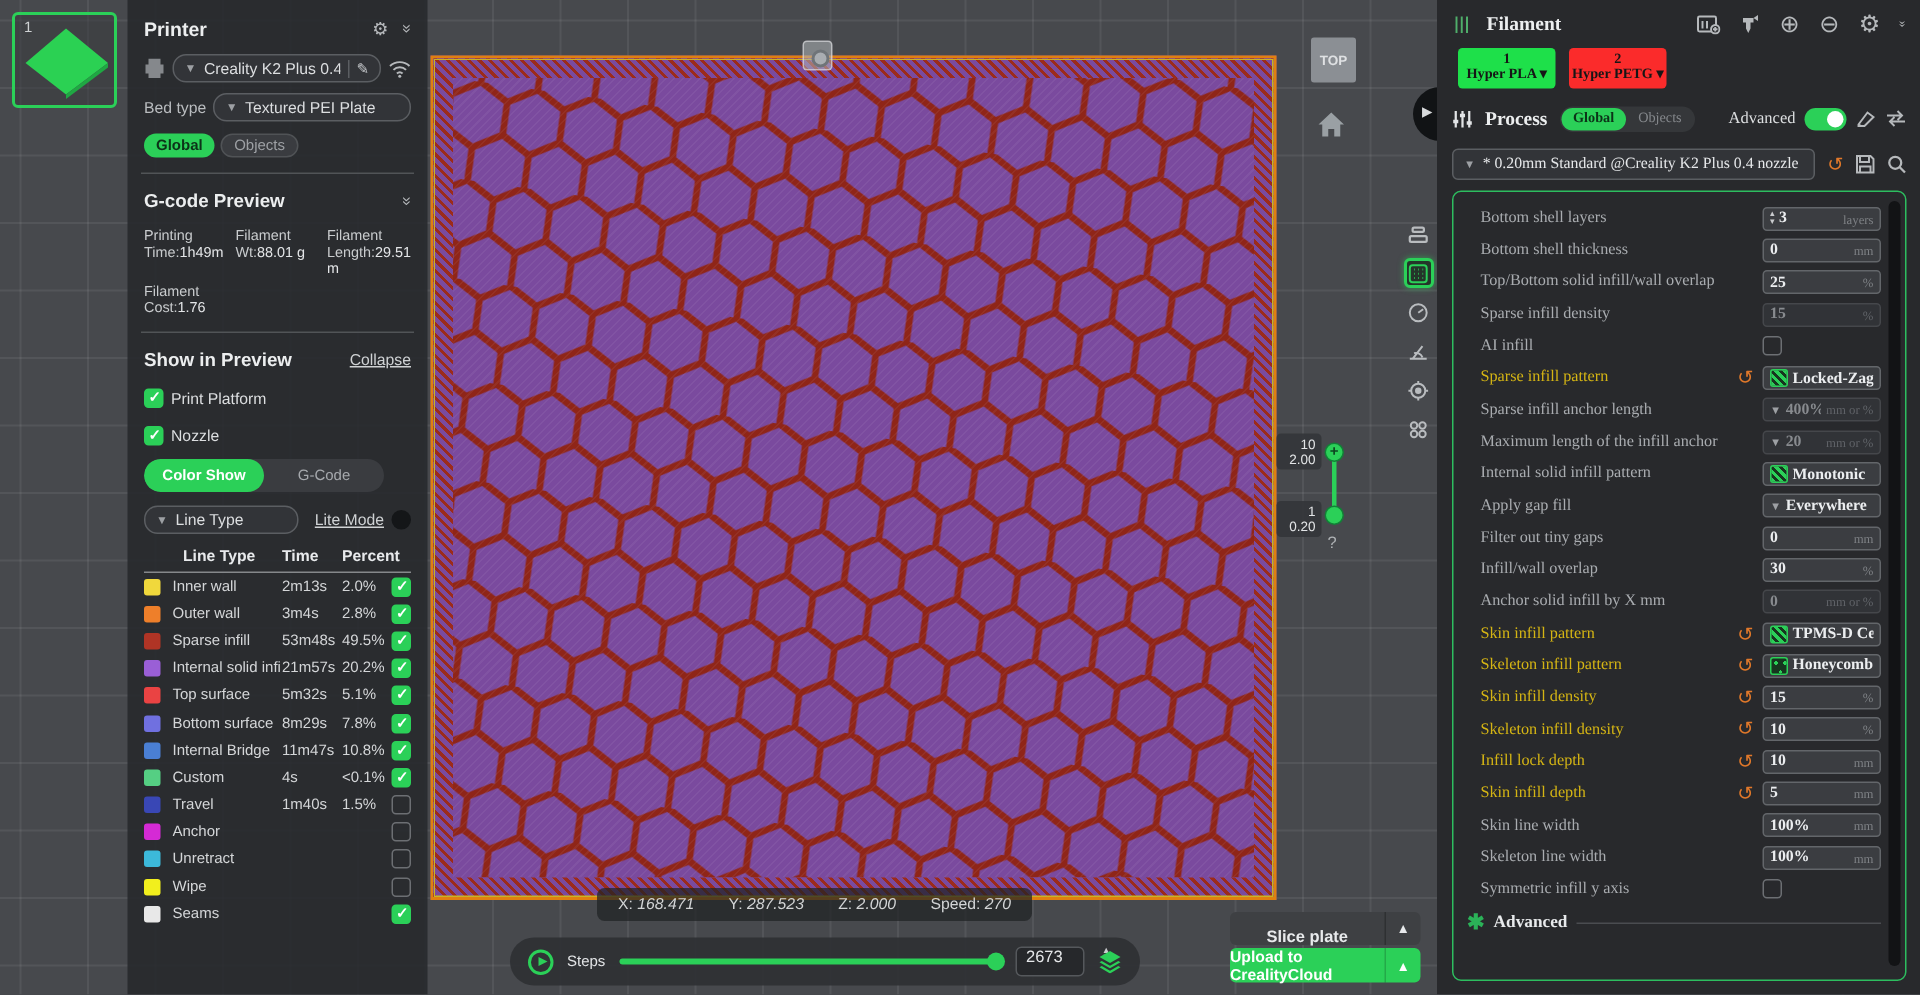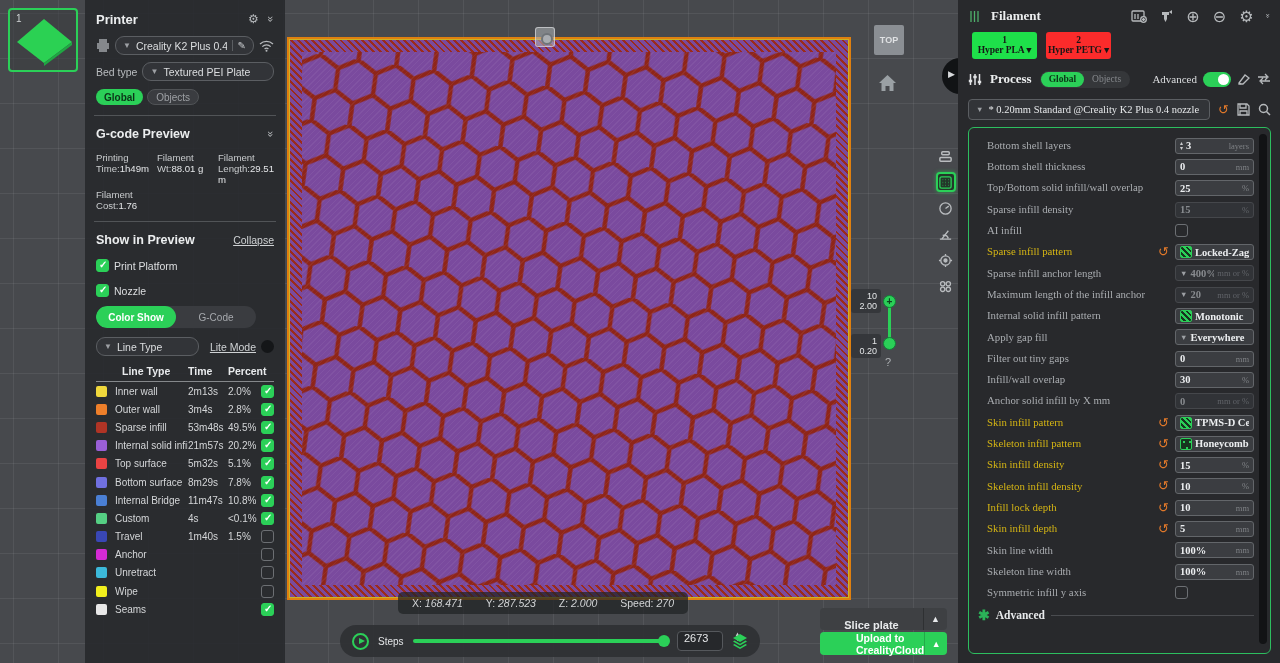--- a/index.html
+++ b/index.html
@@ -76,21 +76,21 @@
   .layers-ic { color:#2bd058; }
 
   
   .slice-btn { position:absolute; left:820px; top:608px; width:127px; height:22px; z-index:4;
     background:#3e4043; border-radius:4px; display:flex; color:#e8eaec; font-size:11px; font-weight:bold; }
   .slice-btn .main { flex:1; display:flex; align-items:center; justify-content:center;margin-top:11px; }
   .slice-btn .arr, .upload-btn .arr { width:24px; border-left:1px solid rgba(0,0,0,.25);
     display:flex; align-items:center; justify-content:center; font-size:9px; }
   .upload-btn { position:absolute; left:820px; top:632px; width:127px; height:23px; z-index:4;
     background:#2bd058; border-radius:4px; display:flex; color:#fff; font-size:10.5px; font-weight:bold; }
-  .upload-btn .main { flex:1; display:flex; align-items:center; justify-content:center;padding-left:36px; }
+  .upload-btn .main { flex:1; display:flex; align-items:center; justify-content:center; }
   .upload-btn .arr { border-left:1px solid rgba(0,0,0,.18); }
 
   
   .plate-thumb { position:absolute; left:8px; top:8px; width:70px; height:64px; z-index:5;
     border:2px solid #2bd058; border-radius:4px; background:rgba(56,58,62,.55); }
   .plate-num { position:absolute; left:6px; top:3px; font-size:10px; color:#cfd2d4; }
 
   
   .left-panel { position:absolute; left:85px; top:0; width:200px; height:663px; z-index:5;
     background:rgba(39,41,44,.9); padding:9px 11px; font-size:11px; }

